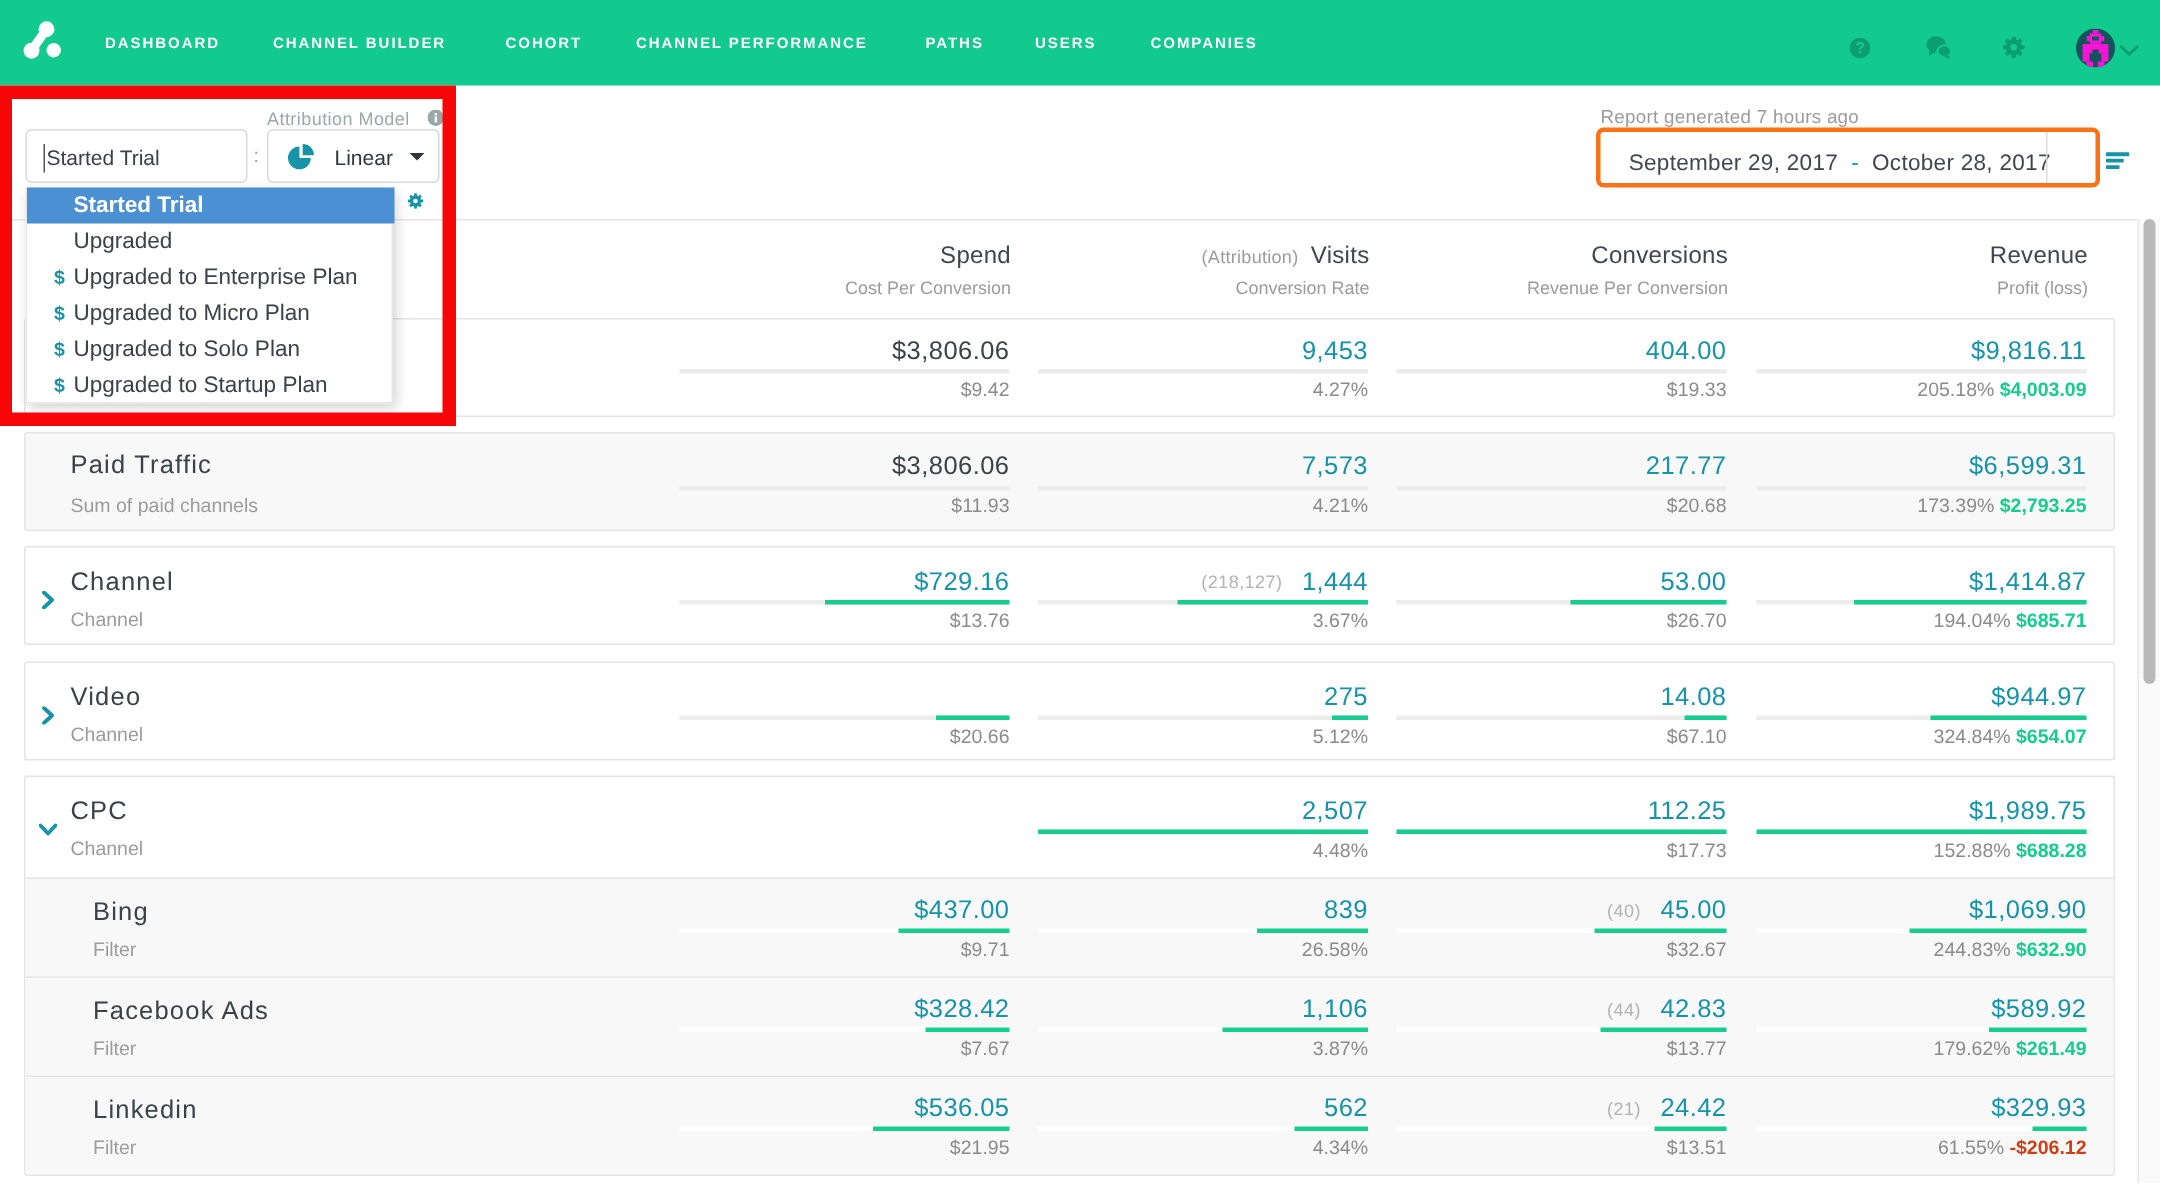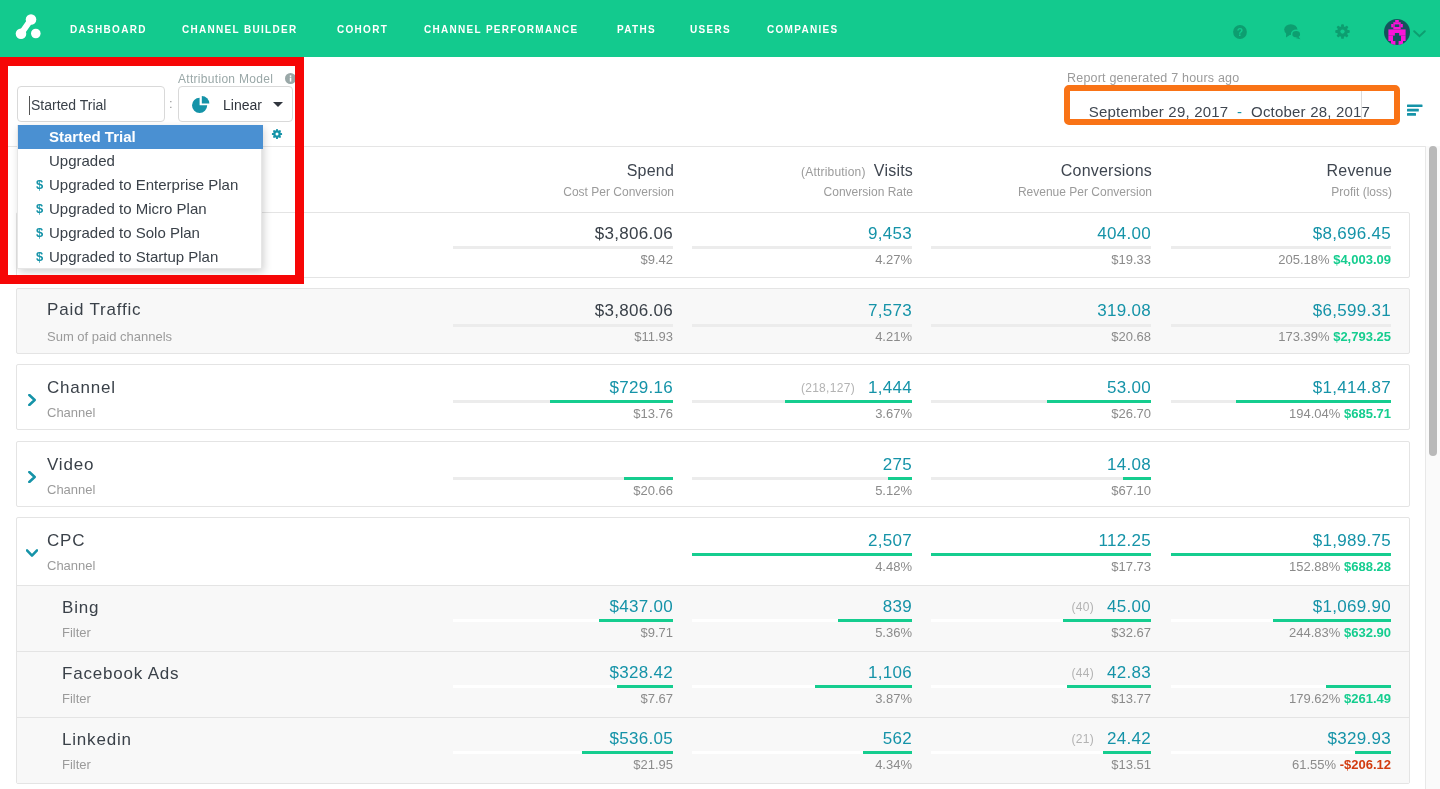--- a/index.html
+++ b/index.html
@@ -1,18 +1,18 @@
 <!DOCTYPE html>
 <html><head><meta charset="utf-8"><style>
 *{margin:0;padding:0;box-sizing:border-box}
 html,body{width:1440px;height:789px;overflow:hidden;background:#fff;font-family:"Liberation Sans",sans-serif;position:relative}
 #nav{position:absolute;left:0;top:0;width:1440px;height:57px;background:#13ca8e;}
 .ni{position:absolute;top:25px;color:#fff;font-size:10px;font-weight:bold;letter-spacing:1.3px;line-height:10px}
 #repgen{position:absolute;left:1067px;top:71px;font-size:12.5px;color:#9b9b9b;letter-spacing:.2px}
-#datebox{position:absolute;left:1064px;top:85px;width:336px;height:40px;border:6px solid #f97316;border-radius:5px;background:#fff}
+#datebox{position:absolute;left:1064px;top:85px;width:336px;height:40px;border:3px solid #f97316;border-radius:5px;background:#fff}
 #datebox .sep{position:absolute;right:32px;top:0;bottom:0;border-left:1px solid #dcdcdc}
 #datetext{position:absolute;left:0;width:319px;top:12px;text-align:center;font-size:15px;color:#3f4650;letter-spacing:.2px}
 #datetext b{color:#1593a8;font-weight:normal}
 #topline{position:absolute;left:0;top:146px;width:1425px;border-top:1px solid #e5e5e5}
 #hdr{position:absolute;left:16px;top:146px;width:1394px;height:60px}
 .h1{position:absolute;top:16px;font-size:16px;color:#3f4650;letter-spacing:.2px}
 .h2{position:absolute;top:39px;font-size:12px;color:#9b9b9b}
 .himp{font-size:12px;color:#9b9b9b}
 .card{position:absolute;left:16px;width:1394px;border:1px solid #e4e4e4;border-radius:2px}
 .subrow{position:absolute;left:0;width:1392px;height:66px;background:#f8f8f8;border-top:1px solid #e4e4e4}
@@ -155,40 +155,40 @@
       <div class="v" style="top:10px">9,453</div>
       <div class="bar" style="background:#ececec;top:33px"></div>
       <div class="sv" style="top:39px">4.27%</div>
     </div>
     <div class="cell" style="right:258px">
       <div class="v" style="top:10px">404.00</div>
       <div class="bar" style="background:#ececec;top:33px"></div>
       <div class="sv" style="top:39px">$19.33</div>
     </div>
     <div class="cell" style="right:18px">
-      <div class="v" style="top:10px">$8,696.45</div>
+      <div class="v" style="top:10px">$9,816.11</div>
       <div class="bar" style="background:#ececec;top:33px"></div>
       <div class="sv" style="top:39px">205.18% <b style="color:#15cd8f">$4,003.09</b></div>
     </div>
   </div>
 <div class="card" style="top:288px;height:66px;background:#f8f8f8">
     <div class="title">Paid Traffic</div>
     <div class="sub">Sum of paid channels</div>
     <div class="cell" style="right:736px">
       <div class="v dark" style="top:11px">$3,806.06</div>
       <div class="bar" style="background:#ececec;top:35px"></div>
       <div class="sv" style="top:40px">$11.93</div>
     </div>
     <div class="cell" style="right:497px">
       <div class="v" style="top:11px">7,573</div>
       <div class="bar" style="background:#ececec;top:35px"></div>
       <div class="sv" style="top:40px">4.21%</div>
     </div>
     <div class="cell" style="right:258px">
-      <div class="v" style="top:11px">319.08</div>
+      <div class="v" style="top:11px">217.77</div>
       <div class="bar" style="background:#ececec;top:35px"></div>
       <div class="sv" style="top:40px">$20.68</div>
     </div>
     <div class="cell" style="right:18px">
       <div class="v" style="top:11px">$6,599.31</div>
       <div class="bar" style="background:#ececec;top:35px"></div>
       <div class="sv" style="top:40px">173.39% <b style="color:#15cd8f">$2,793.25</b></div>
     </div>
   </div>
 <div class="card" style="top:364px;height:66px;background:#fff">
@@ -244,20 +244,27 @@
         <i style="width:24px"></i>
       </div>
       <div class="sv" style="top:41px">5.12%</div>
     </div>
     <div class="cell" style="right:258px">
       <div class="v" style="top:12px">14.08</div>
       <div class="bar" style="background:#ececec;top:35px">
         <i style="width:28px"></i>
       </div>
       <div class="sv" style="top:41px">$67.10</div>
+    </div>
+    <div class="cell" style="right:18px">
+      <div class="v" style="top:12px">$944.97</div>
+      <div class="bar" style="background:#ececec;top:35px">
+        <i style="width:104px"></i>
+      </div>
+      <div class="sv" style="top:41px">324.84% <b style="color:#15cd8f">$654.07</b></div>
     </div>
   </div>
 <div class="card" style="top:517px;height:267px;background:#fff">
 <svg class="chev" width="12" height="12" viewBox="0 0 12 12">
       <path d="M1 3.3 L6 8.7 L11 3.3" fill="none" stroke="#1593a8" stroke-width="2.5" stroke-linecap="round" stroke-linejoin="round"></path>
     </svg>
     <div class="title tc">CPC</div>
     <div class="sub sc">Channel</div>
     <div class="cell" style="right:497px">
       <div class="v" style="top:12px">2,507</div>
@@ -288,21 +295,21 @@
         <div class="bar" style="background:#ffffff;top:33px">
           <i style="width:74px"></i>
         </div>
         <div class="sv" style="top:39px">$9.71</div>
       </div>
       <div class="cell" style="right:497px">
         <div class="v" style="top:10px">839</div>
         <div class="bar" style="background:#ffffff;top:33px">
           <i style="width:74px"></i>
         </div>
-        <div class="sv" style="top:39px">5.36%</div>
+        <div class="sv" style="top:39px">26.58%</div>
       </div>
       <div class="cell" style="right:258px">
         <div class="v" style="top:10px"><span class="imp">(40)</span>45.00</div>
         <div class="bar" style="background:#ffffff;top:33px">
           <i style="width:88px"></i>
         </div>
         <div class="sv" style="top:39px">$32.67</div>
       </div>
       <div class="cell" style="right:18px">
         <div class="v" style="top:10px">$1,069.90</div>
@@ -330,20 +337,21 @@
         <div class="sv" style="top:39px">3.87%</div>
       </div>
       <div class="cell" style="right:258px">
         <div class="v" style="top:10px"><span class="imp">(44)</span>42.83</div>
         <div class="bar" style="background:#ffffff;top:33px">
           <i style="width:84px"></i>
         </div>
         <div class="sv" style="top:39px">$13.77</div>
       </div>
       <div class="cell" style="right:18px">
+        <div class="v" style="top:10px">$589.92</div>
         <div class="bar" style="background:#ffffff;top:33px">
           <i style="width:65px"></i>
         </div>
         <div class="sv" style="top:39px">179.62% <b style="color:#15cd8f">$261.49</b></div>
       </div>
     </div>
 <div class="subrow" style="top:199px">
       <div class="title t2">Linkedin</div>
       <div class="sub s2">Filter</div>
       <div class="cell" style="right:736px">

